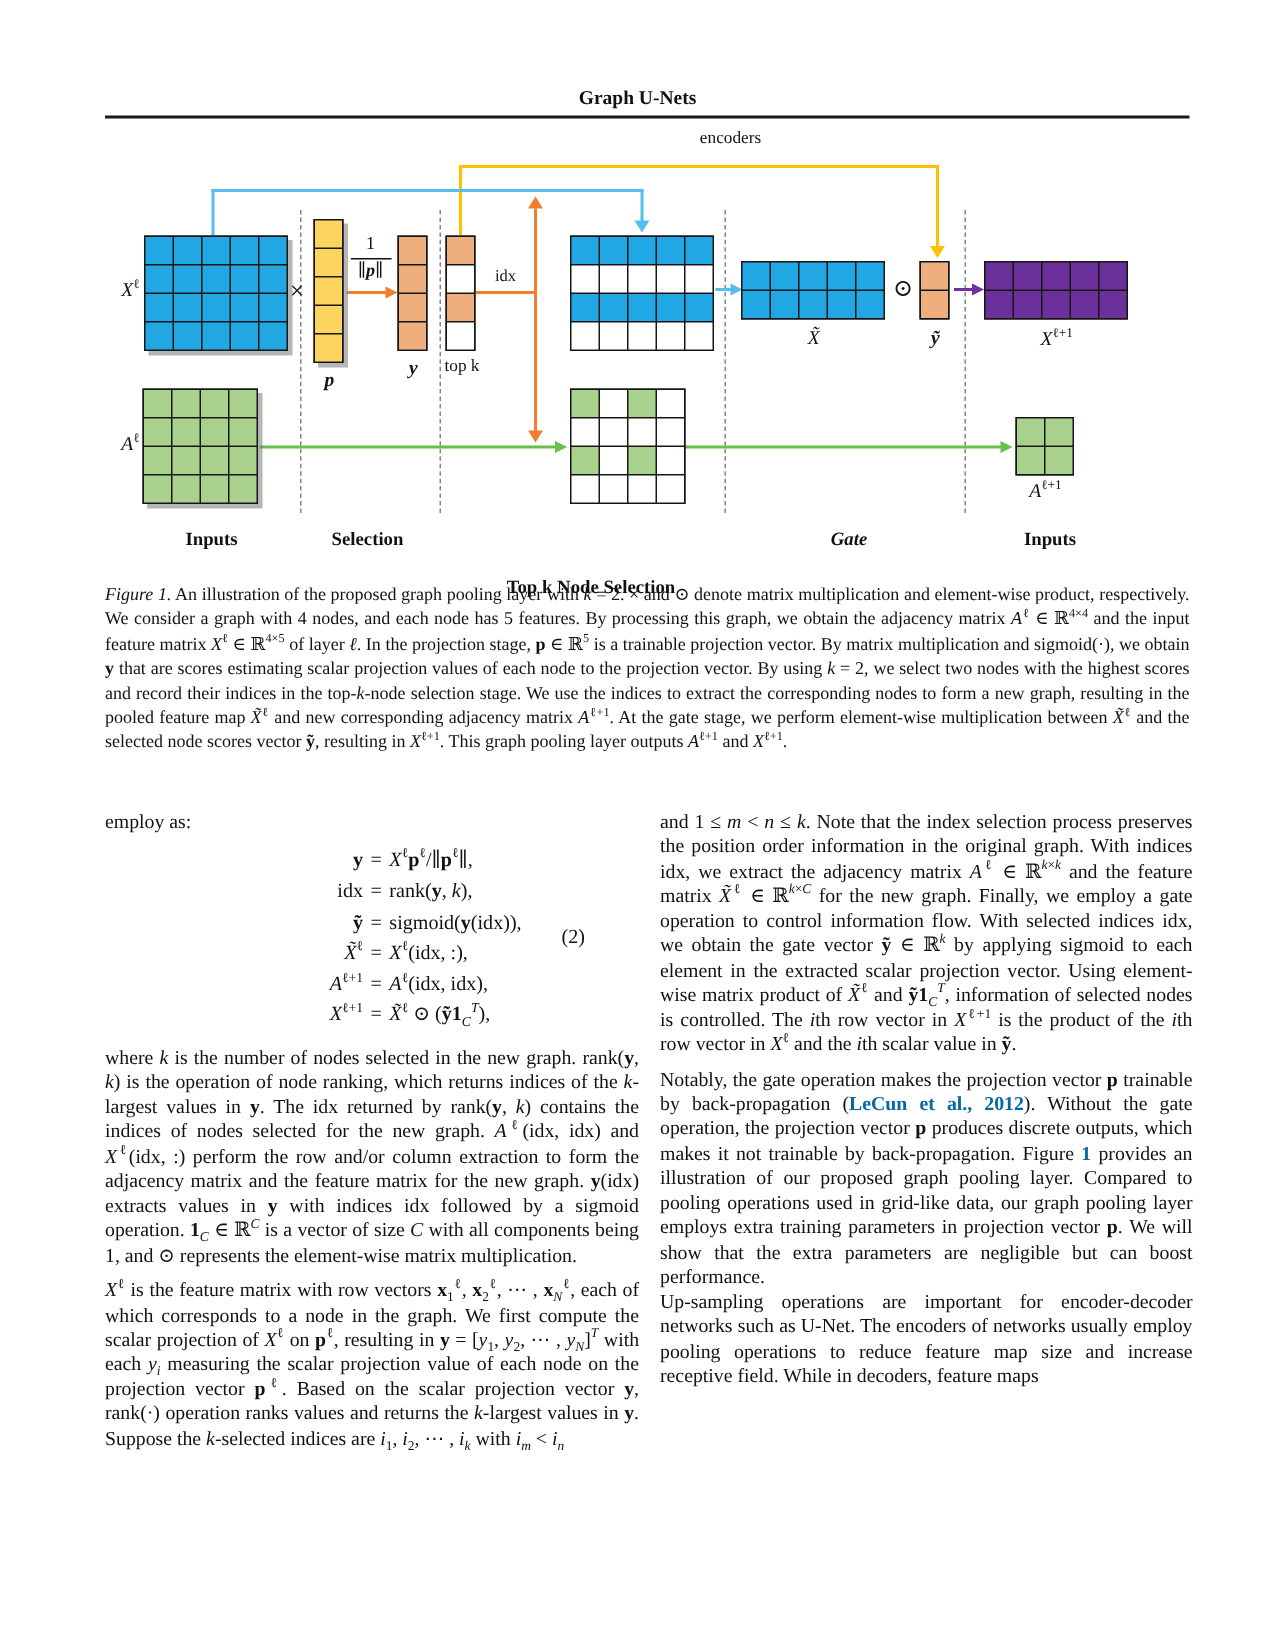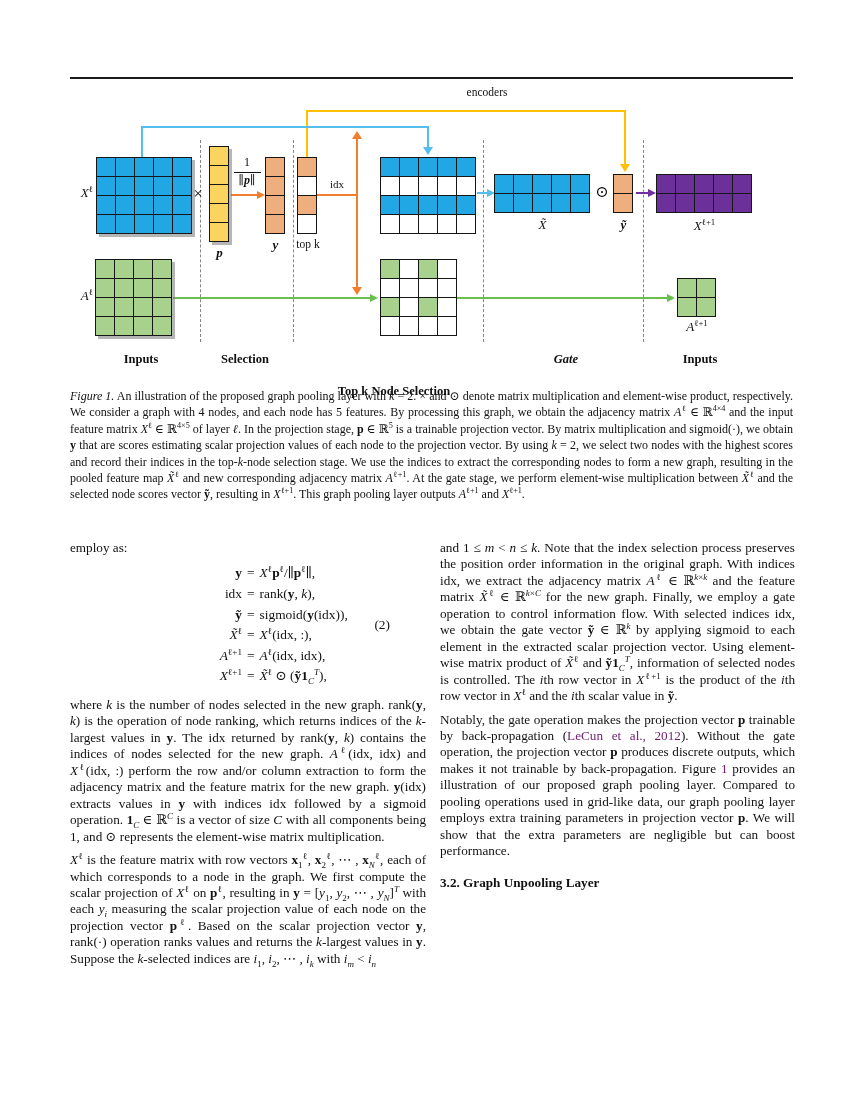--- a/index.html
+++ b/index.html
@@ -27,28 +27,29 @@
   .col p{margin:7px 0 0 0;}
   .col p.first{margin-top:0;}
   .eq-block{position:relative;margin:7px 0 10px 0;font-size:13.4px;}
   .eq-row{display:flex;line-height:20.6px;}
   .eql{width:172px;text-align:right;}
   .eqm{padding:0 5px;}
   .eqr{flex:1;text-align:left;}
   .eq-num{position:absolute;right:36px;top:50%;transform:translateY(-50%);}
   .sec-head{font-weight:bold;font-size:13.2px;margin:15px 0 8px 0;text-align:left;}
   sup,sub{font-size:68%;line-height:0;}
-  .cite{color:#701a75;}
+  .cite{color:#0369a1;font-weight:bold;}
   .frac-bar{position:absolute;background:#111;}
 </style>
 </head>
 <body>
 
 <div class="page">
 
+  <div class="header-title">Graph U-Nets</div>
   <div class="rule"></div>
 
   <div class="abs" style="left:0;top:0;width:850px;height:380px;">
 
     <div class="dash" style="left:200px;top:140px;height:202px;"></div>
     <div class="dash" style="left:293px;top:140px;height:202px;"></div>
     <div class="dash" style="left:483px;top:140px;height:202px;"></div>
     <div class="dash" style="left:643px;top:140px;height:202px;"></div>
 
     <div class="ln" style="left:306px;top:110px;width:2px;height:47px;background:#ffc000;"></div>
@@ -278,16 +279,16 @@
         </div>
       <span class="eq-num">(2)</span>
     </div>
     <p class="first">where <i>k</i> is the number of nodes selected in the new graph. rank(<b>y</b>, <i>k</i>) is the operation of node ranking, which returns indices of the <i>k</i>-largest values in <b>y</b>. The idx returned by rank(<b>y</b>, <i>k</i>) contains the indices of nodes selected for the new graph. <i>A</i><sup>ℓ</sup>(idx, idx) and <i>X</i><sup>ℓ</sup>(idx, :) perform the row and/or column extraction to form the adjacency matrix and the feature matrix for the new graph. <b>y</b>(idx) extracts values in <b>y</b> with indices idx followed by a sigmoid operation. <b>1</b><sub><i>C</i></sub> ∈ ℝ<sup><i>C</i></sup> is a vector of size <i>C</i> with all components being 1, and ⊙ represents the element-wise matrix multiplication.</p>
     <p><i>X</i><sup>ℓ</sup> is the feature matrix with row vectors <b>x</b><sub>1</sub><sup>ℓ</sup>, <b>x</b><sub>2</sub><sup>ℓ</sup>, ⋯ , <b>x</b><sub><i>N</i></sub><sup>ℓ</sup>, each of which corresponds to a node in the graph. We first compute the scalar projection of <i>X</i><sup>ℓ</sup> on <b>p</b><sup>ℓ</sup>, resulting in <b>y</b> = [<i>y</i><sub>1</sub>, <i>y</i><sub>2</sub>, ⋯ , <i>y</i><sub><i>N</i></sub>]<sup><i>T</i></sup> with each <i>y</i><sub><i>i</i></sub> measuring the scalar projection value of each node on the projection vector <b>p</b><sup>ℓ</sup>. Based on the scalar projection vector <b>y</b>, rank(·) operation ranks values and returns the <i>k</i>-largest values in <b>y</b>. Suppose the <i>k</i>-selected indices are <i>i</i><sub>1</sub>, <i>i</i><sub>2</sub>, ⋯ , <i>i</i><sub><i>k</i></sub> with <i>i</i><sub><i>m</i></sub> &lt; <i>i</i><sub><i>n</i></sub></p>
   </div>
 
   <div class="col col-right">
     <p class="first">and 1 ≤ <i>m</i> &lt; <i>n</i> ≤ <i>k</i>. Note that the index selection process preserves the position order information in the original graph. With indices idx, we extract the adjacency matrix <i>A</i><sup>ℓ</sup> ∈ ℝ<sup><i>k</i>×<i>k</i></sup> and the feature matrix <i>X̃</i><sup>ℓ</sup> ∈ ℝ<sup><i>k</i>×<i>C</i></sup> for the new graph. Finally, we employ a gate operation to control information flow. With selected indices idx, we obtain the gate vector <b>ỹ</b> ∈ ℝ<sup><i>k</i></sup> by applying sigmoid to each element in the extracted scalar projection vector. Using element-wise matrix product of <i>X̃</i><sup>ℓ</sup> and <b>ỹ1</b><sub><i>C</i></sub><sup><i>T</i></sup>, information of selected nodes is controlled. The <i>i</i>th row vector in <i>X</i><sup>ℓ+1</sup> is the product of the <i>i</i>th row vector in <i>X</i><sup>ℓ</sup> and the <i>i</i>th scalar value in <b>ỹ</b>.</p>
     <p>Notably, the gate operation makes the projection vector <b>p</b> trainable by back-propagation (<span class="cite">LeCun et al., 2012</span>). Without the gate operation, the projection vector <b>p</b> produces discrete outputs, which makes it not trainable by back-propagation. Figure <span class="cite">1</span> provides an illustration of our proposed graph pooling layer. Compared to pooling operations used in grid-like data, our graph pooling layer employs extra training parameters in projection vector <b>p</b>. We will show that the extra parameters are negligible but can boost performance.</p>
-    <div class="sec-head">3.2. Graph Unpooling Layer</div>
+    <p class="first">Up-sampling operations are important for encoder-decoder networks such as U-Net. The encoders of networks usually employ pooling operations to reduce feature map size and increase receptive field. While in decoders, feature maps</p>
   </div>
 
 </div>
 
 </body></html>

